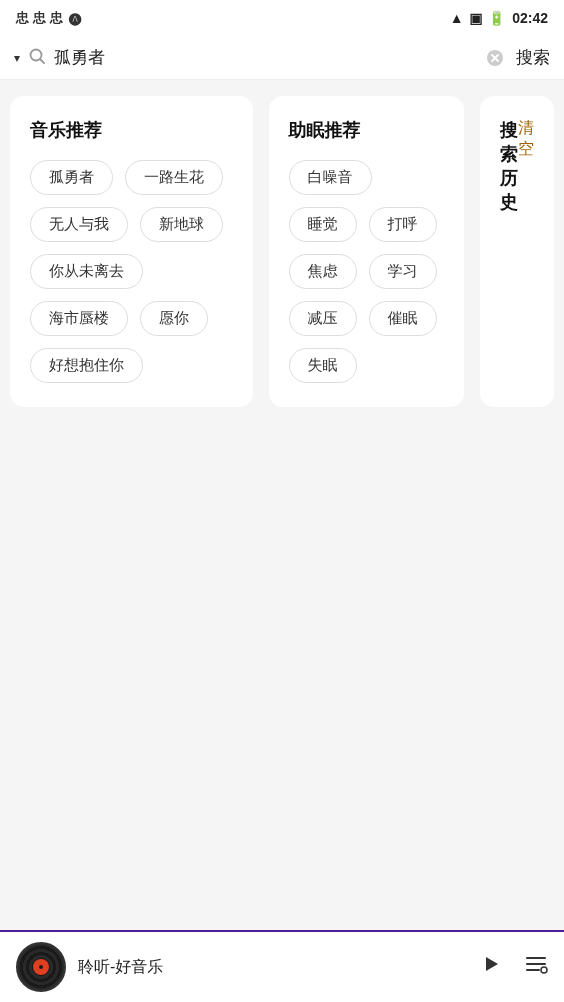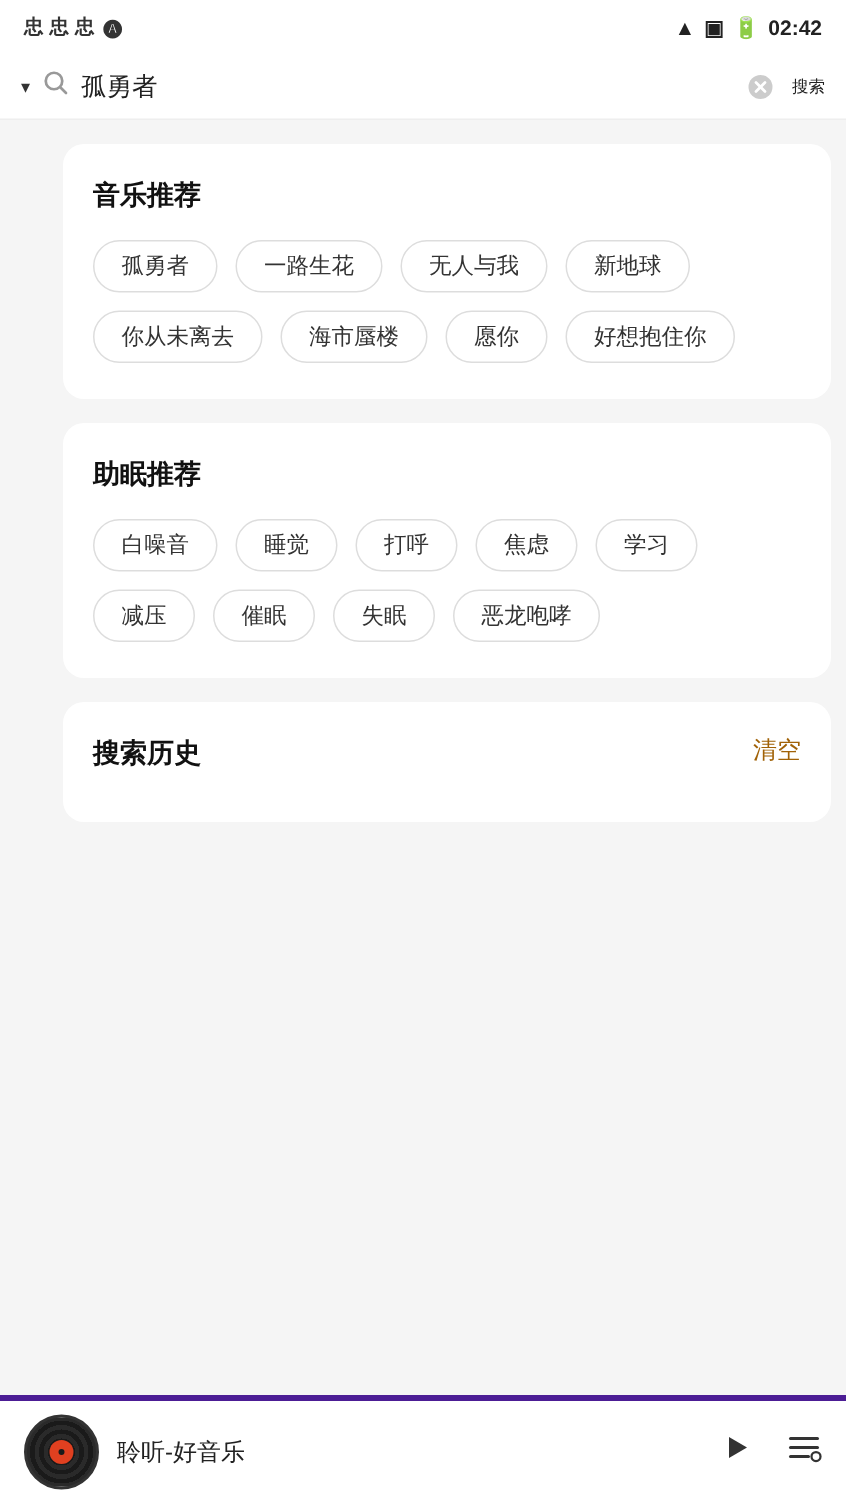--- a/index.html
+++ b/index.html
@@ -66,34 +66,33 @@
     }
     .clear-btn {
       color: #aaa;
       font-size: 18px;
       cursor: pointer;
       display: flex;
       align-items: center;
     }
     .search-btn {
       color: #222;
-      font-size: 11px;
+      font-size: 17px;
       font-weight: 500;
       cursor: pointer;
       margin-left: 4px;
     }
 
     
     .main-content {
       padding: 16px 10px;
       display: flex;
-      flex-direction: column;
+      flex-direction: row;
       gap: 16px;
       padding-bottom: 90px;
-      margin-left: 32px;
     }
 
     
     .card {
       background: #fff;
       border-radius: 14px;
       padding: 22px 20px 24px;
     }
     .card-title {
       font-size: 18px;
@@ -146,21 +145,21 @@
     .player-bar {
       position: fixed;
       bottom: 0;
       left: 0;
       width: 564px;
       background: #fff;
       display: flex;
       align-items: center;
       padding: 10px 16px;
       height: 72px;
-      border-top: 4px solid #4c1d95;
+      border-top: 2px solid #4c1d95;
       gap: 12px;
     }
     .player-info {
       flex: 1;
       font-size: 16px;
       color: #222;
       font-weight: 400;
     }
     .player-play-btn {
       font-size: 28px;
@@ -263,21 +262,20 @@
     <div class="card-title">助眠推荐</div>
     <div class="tags-container">
       <span class="tag">白噪音</span>
       <span class="tag">睡觉</span>
       <span class="tag">打呼</span>
       <span class="tag">焦虑</span>
       <span class="tag">学习</span>
       <span class="tag">减压</span>
       <span class="tag">催眠</span>
       <span class="tag">失眠</span>
-      <span class="tag">恶龙咆哮</span>
     </div>
   </div>
 
   <div class="history-card">
     <div class="history-header">
       <span class="history-title">搜索历史</span>
       <span class="clear-history-btn">清空</span>
     </div>
   </div>
 

